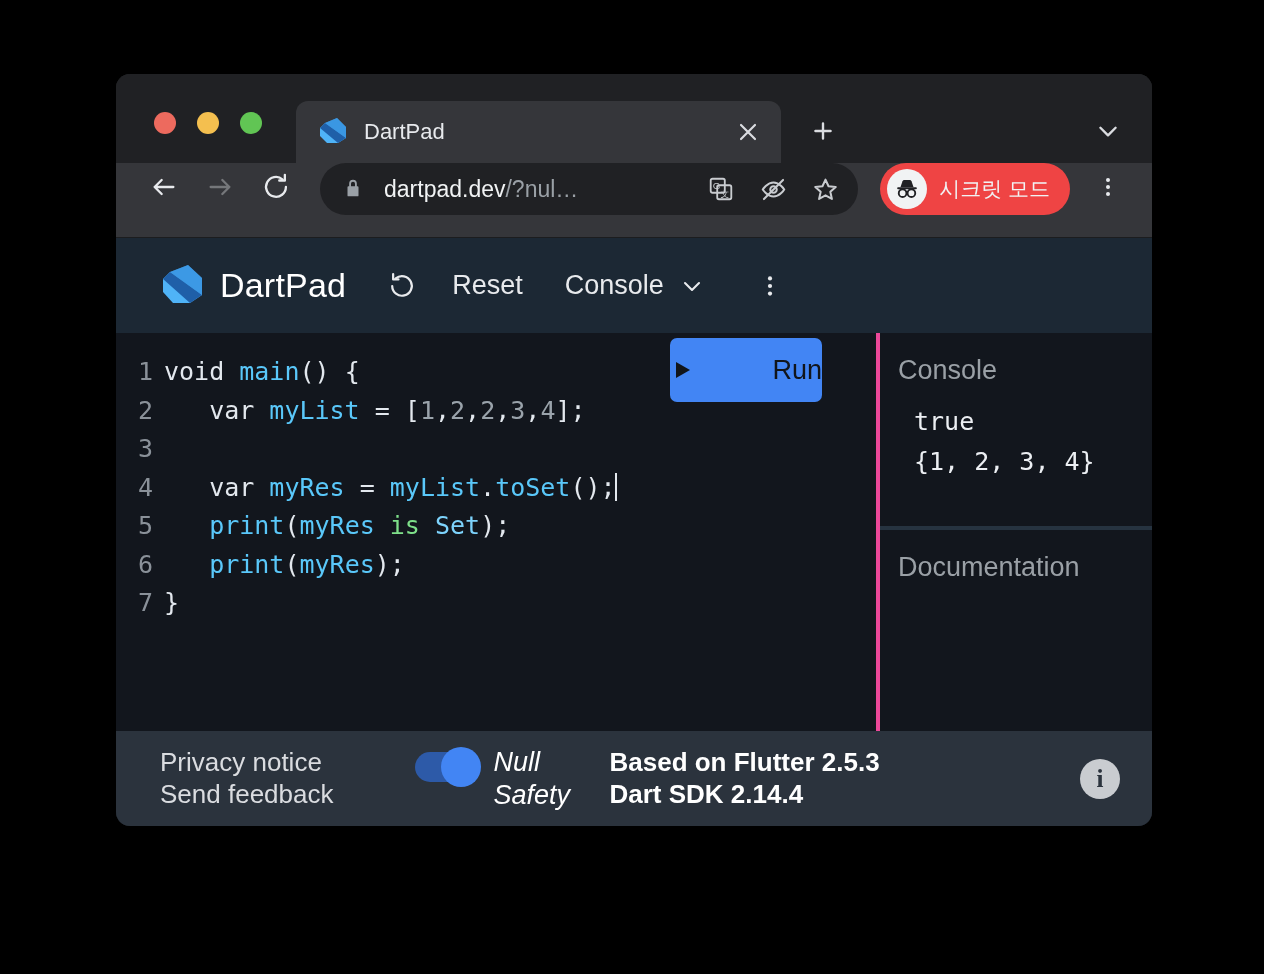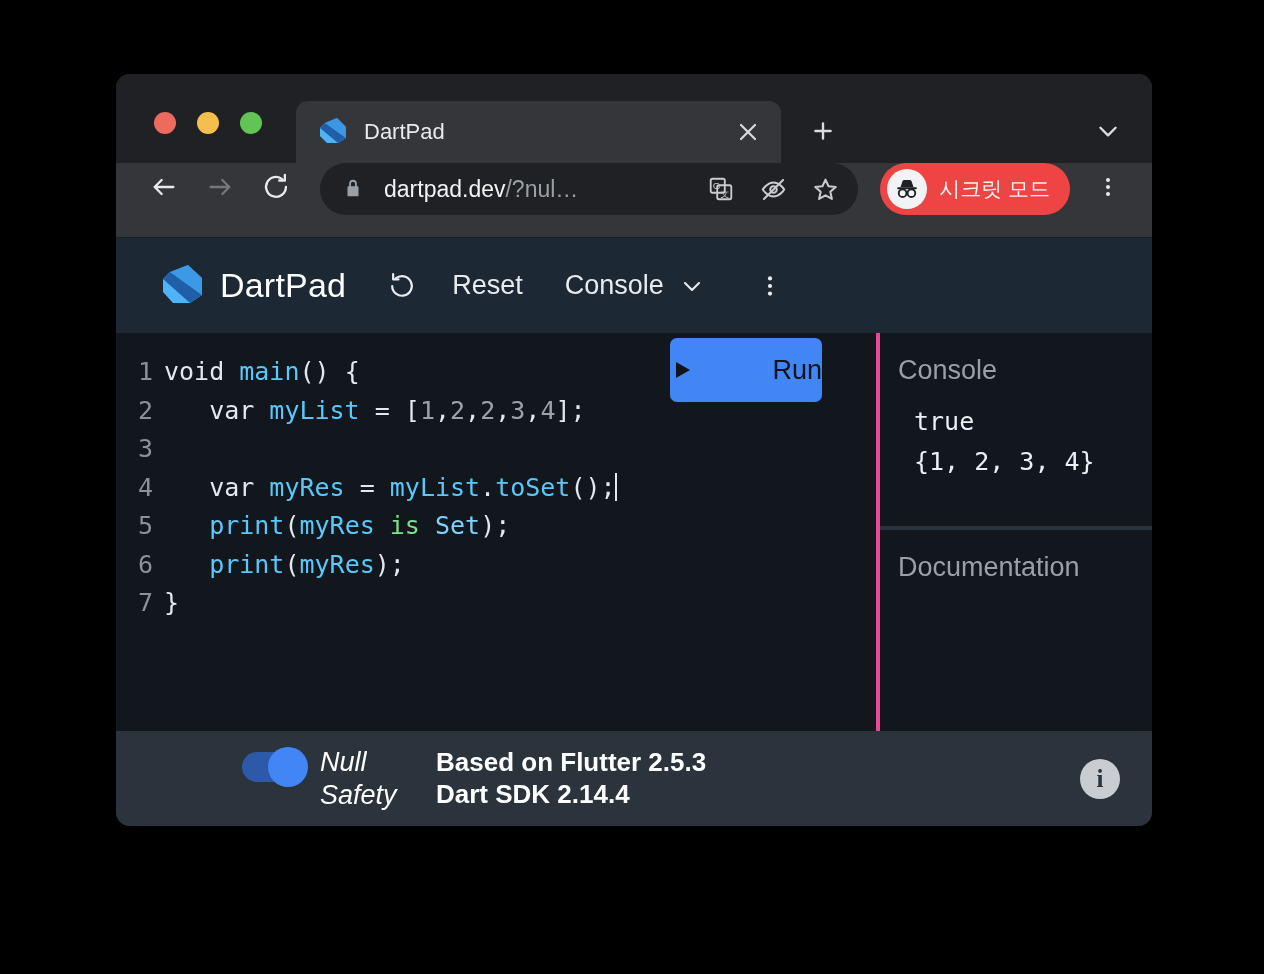--- a/index.html
+++ b/index.html
@@ -587,20 +587,24 @@
 {1, 2, 3, 4}</div>
         </div>
         <div class="panel panel-docs">
           <div class="panel-title">Documentation</div>
           <div class="console-output"></div>
         </div>
       </div>
     </div>
 
     <div class="dp-footer">
+      <div class="footer-links">
+        <a href="#">Privacy notice</a>
+        <a href="#">Send feedback</a>
+      </div>
 
       <div class="null-safety">
         <div class="toggle">
           <div class="knob"></div>
         </div>
         <div class="null-safety-label">Null Safety</div>
       </div>
 
 
       <div class="versions">

